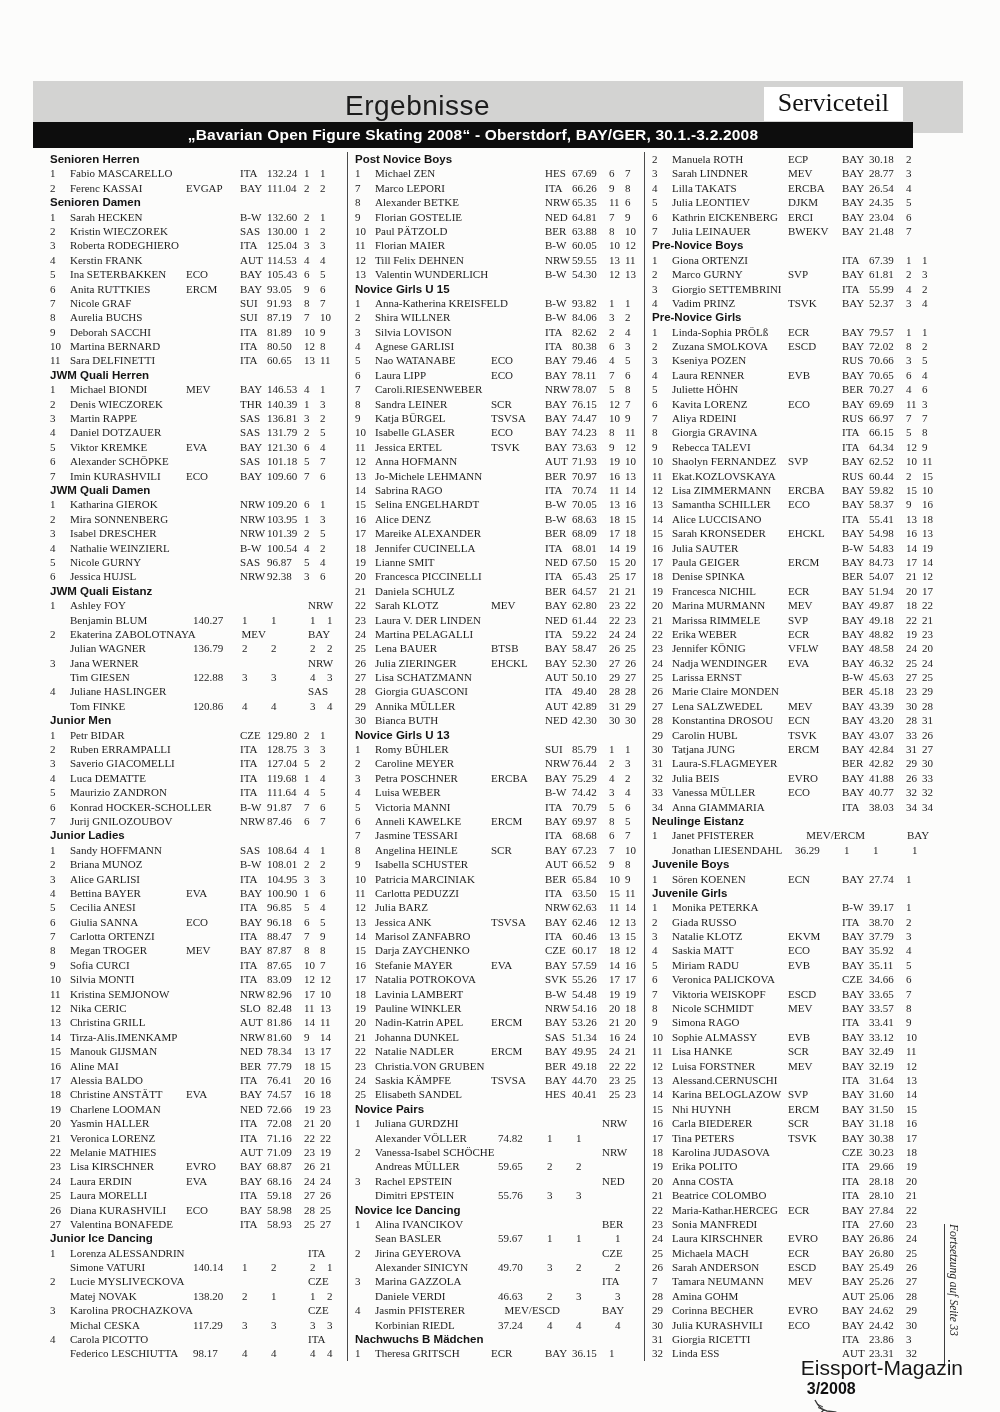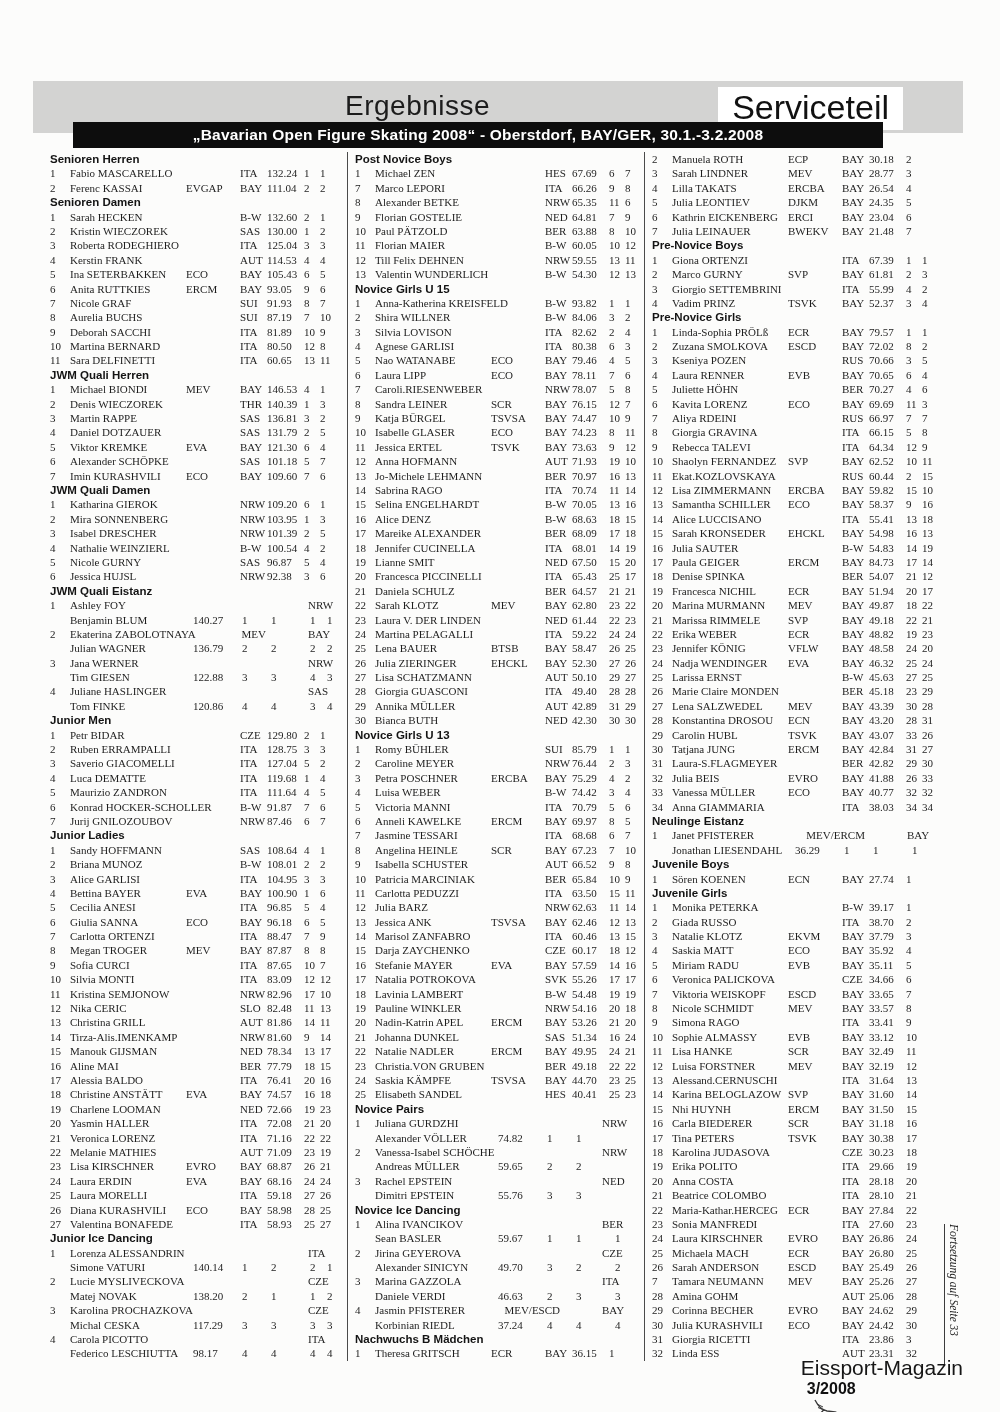--- a/index.html
+++ b/index.html
@@ -5,24 +5,24 @@
   html,body{margin:0;padding:0;}
   body{
     width:1000px;height:1412px;position:relative;overflow:hidden;
     background:#fcfcfb;color:#1e1e1e;
     font-family:"Liberation Serif", serif;
   }
   .banner{position:absolute;left:33px;top:81px;width:930px;height:52px;background:#d3d3d2;}
   .ergebnisse{position:absolute;left:312px;top:9px;font-family:"Liberation Sans",sans-serif;
     font-size:28px;color:#1c1c1c;letter-spacing:.5px;}
   .serviceteil{position:absolute;right:60px;top:6px;background:#ffffff;padding:1px 14px 3px 14px;
-    font-family:Liberation Sans, sans-serif;font-size:34px;color:#111;}
-  .titlebar{position:absolute;left:33px;top:122px;width:810px;height:26px;background:#0d0d0d;
+    font-family:Liberation Serif, serif;font-size:26px;color:#111;}
+  .titlebar{position:absolute;left:33px;top:122px;width:880px;height:26px;background:#0d0d0d;
     color:#fff;font-family:"Liberation Sans",sans-serif;font-weight:bold;font-size:15.5px;
-    display:flex;align-items:center;justify-content:center;letter-spacing:.2px;margin-left:40px;}
+    display:flex;align-items:center;justify-content:center;letter-spacing:.2px;}
   .results{position:absolute;left:50px;top:152px;width:896px;display:flex;align-items:flex-start;}
   .col{box-sizing:border-box;}
   .colA{width:298px;padding-right:3px;border-right:1px solid #4a4a4a;}
   .colB{width:297px;padding-left:7px;padding-right:6px;border-right:1px solid #4a4a4a;box-sizing:border-box;}
   .colC{width:298px;padding-left:7px;box-sizing:border-box;}
   .sec-title{height:14.4px;line-height:14.6px;font-family:"Liberation Sans",sans-serif;
     font-weight:bold;font-size:11.5px;white-space:nowrap;color:#141414;}
   .row{display:flex;height:14.4px;line-height:14.5px;font-size:11px;white-space:nowrap;}
   .row div{white-space:nowrap;}
   .c-rank{width:20px;flex:none;}

